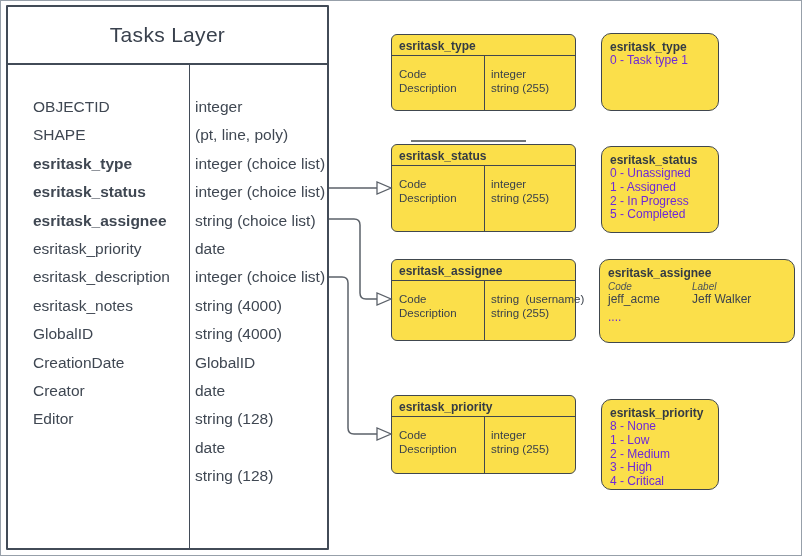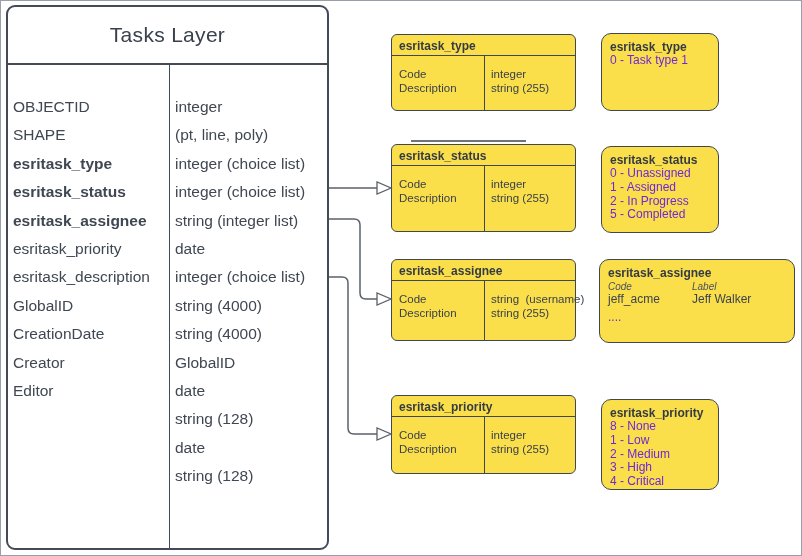--- a/index.html
+++ b/index.html
@@ -4,29 +4,29 @@
 <style>
   html,body{margin:0;padding:0;background:#ffffff;}
   .canvas{
     position:relative;width:802px;height:556px;overflow:hidden;
     background:#ffffff;border:1px solid #97a0aa;box-sizing:border-box;
     font-family:"Liberation Sans","DejaVu Sans",sans-serif;color:#3c434e;
   }
   
   .tasks-box{
     position:absolute;left:5px;top:4px;width:323px;height:545px;
-    background:#ffffff;border:2px solid #424b57;border-radius:9px;
+    background:#ffffff;border:2px solid #424b57;border-radius:1px;
     box-sizing:border-box;display:flex;flex-direction:column;
   }
   .tasks-title{
     height:56px;flex:0 0 56px;display:flex;align-items:center;justify-content:center;
     font-size:21px;letter-spacing:.3px;color:#39414d;border-bottom:2px solid #424b57;
   }
   .tasks-body{flex:1;display:flex;min-height:0;}
-  .col-names{width:161px;flex:0 0 161px;border-right:1.5px solid #424b57;padding-top:28px;}
+  .col-names{width:161px;flex:0 0 161px;border-right:1.5px solid #424b57;padding-top:28px;padding-left:20px;}
   .col-types{flex:1;padding-top:28px;}
   .frow{height:28.4px;line-height:28.4px;font-size:15.5px;padding-left:5px;white-space:pre;color:#3f4752;}
   .frow.b{font-weight:bold;}
   
   .schema-box{
     position:absolute;width:185px;background:#fbdf4a;border:1.6px solid #40474e;
     border-radius:6px;box-sizing:border-box;display:flex;flex-direction:column;
   }
   .schema-title{
     flex:0 0 21px;height:21px;border-bottom:1.6px solid #40474e;
@@ -60,31 +60,32 @@
     <div class="tasks-title">Tasks Layer</div>
     <div class="tasks-body">
       <div class="col-names">
         <div class="frow">OBJECTID</div>
         <div class="frow">SHAPE</div>
         <div class="frow b">esritask_type</div>
         <div class="frow b">esritask_status</div>
         <div class="frow b">esritask_assignee</div>
         <div class="frow">esritask_priority</div>
         <div class="frow">esritask_description</div>
+        <div class="frow">esritask_notes</div>
         <div class="frow">GlobalID</div>
         <div class="frow">CreationDate</div>
         <div class="frow">Creator</div>
         <div class="frow">Editor</div>
       </div>
       <div class="col-types">
         <div class="frow">integer</div>
         <div class="frow">(pt, line, poly)</div>
         <div class="frow">integer (choice list)</div>
         <div class="frow">integer (choice list)</div>
-        <div class="frow">string (integer list)</div>
+        <div class="frow">string (choice list)</div>
         <div class="frow">date</div>
         <div class="frow">integer (choice list)</div>
         <div class="frow">string (4000)</div>
         <div class="frow">string (4000)</div>
         <div class="frow">GlobalID</div>
         <div class="frow">date</div>
         <div class="frow">string (128)</div>
         <div class="frow">date</div>
         <div class="frow">string (128)</div>
       </div>

